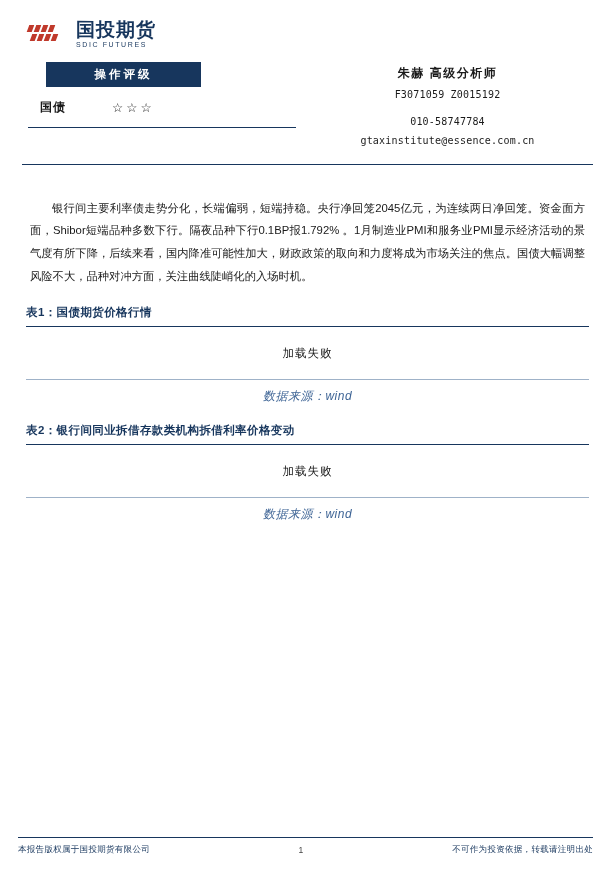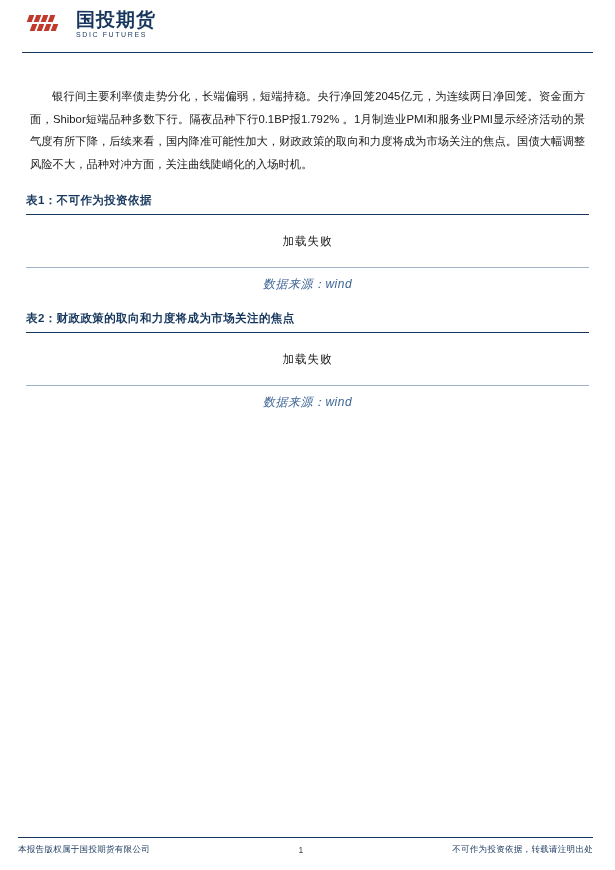--- a/index.html
+++ b/index.html
@@ -21,21 +21,21 @@
     height: 870px;
     box-sizing: border-box;
     padding: 0 22px;
   }
 
   
   .header {
     display: flex;
     justify-content: space-between;
     align-items: flex-start;
-    padding-top: 10px;
+    padding-top: 20px;
   }
   .brand {
     display: flex;
     align-items: center;
     gap: 8px;
     padding-left: 6px;
   }
   .brand-mark {
     width: 40px;
     height: 24px;
@@ -268,35 +268,52 @@
         <span style="left:24px; top:12px; width:5px; height:7px;"></span>
       </div>
       <div class="brand-text">
         <div class="cn">国投期货</div>
         <div class="en">SDIC FUTURES</div>
       </div>
     </div>
 
   </div>
 
+  <div class="rating-wrap">
+    <div class="rating-left">
+      <div class="rating-title">操作评级</div>
+      <div class="rating-row">
+        <div class="rating-name">国债</div>
+        <div class="rating-stars">☆☆☆</div>
+      </div>
+      <div class="rating-underline"></div>
+    </div>
+
+    <div class="analyst">
+      <div class="name">朱赫 高级分析师</div>
+      <div class="code">F3071059 Z0015192</div>
+      <div class="phone">010-58747784</div>
+      <div class="mail">gtaxinstitute@essence.com.cn</div>
+    </div>
+  </div>
 
   <div class="main-divider"></div>
 
   <div class="abstract">银行间主要利率债走势分化，长端偏弱，短端持稳。央行净回笼2045亿元，为连续两日净回笼。资金面方面，Shibor短端品种多数下行。隔夜品种下行0.1BP报1.792% 。1月制造业PMI和服务业PMI显示经济活动的景气度有所下降，后续来看，国内降准可能性加大，财政政策的取向和力度将成为市场关注的焦点。国债大幅调整风险不大，品种对冲方面，关注曲线陡峭化的入场时机。</div>
 
   <div class="table-block">
-    <div class="table-caption">表1：不可作为投资依据</div>
+    <div class="table-caption">表1：国债期货价格行情</div>
     <div class="table-body">
       <div class="table-placeholder">加载失败</div>
     </div>
     <div class="table-source">数据来源：wind</div>
   </div>
 
   <div class="table-block">
-    <div class="table-caption">表2：财政政策的取向和力度将成为市场关注的焦点</div>
+    <div class="table-caption">表2：银行间同业拆借存款类机构拆借利率价格变动</div>
     <div class="table-body">
       <div class="table-placeholder">加载失败</div>
     </div>
     <div class="table-source">数据来源：wind</div>
   </div>
 
   <div class="footer">
     <div class="footer-line"></div>
     <div class="footer-row">
       <div>本报告版权属于国投期货有限公司</div>

